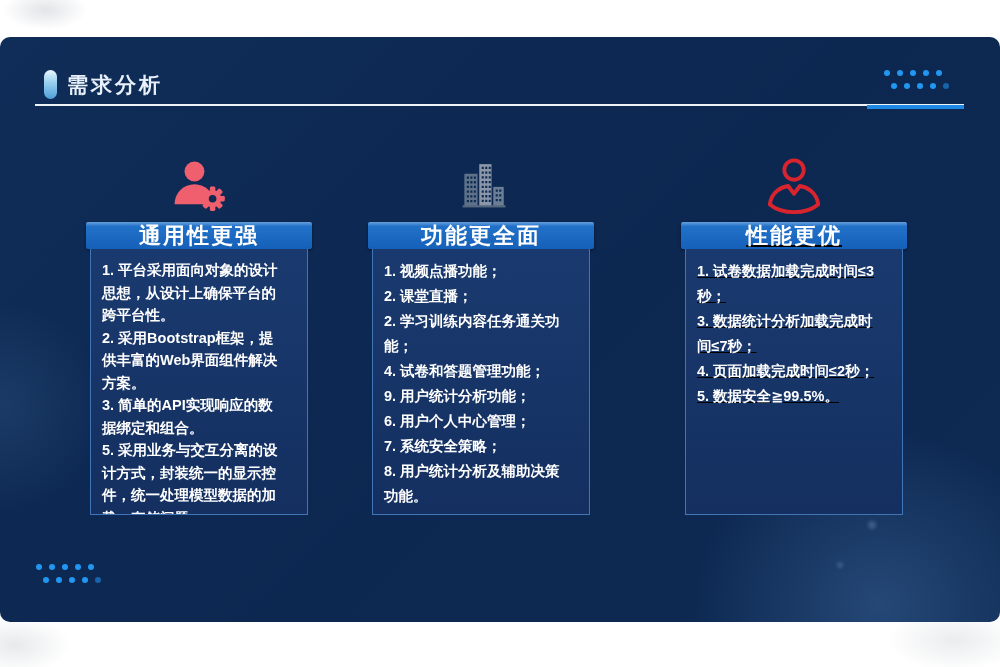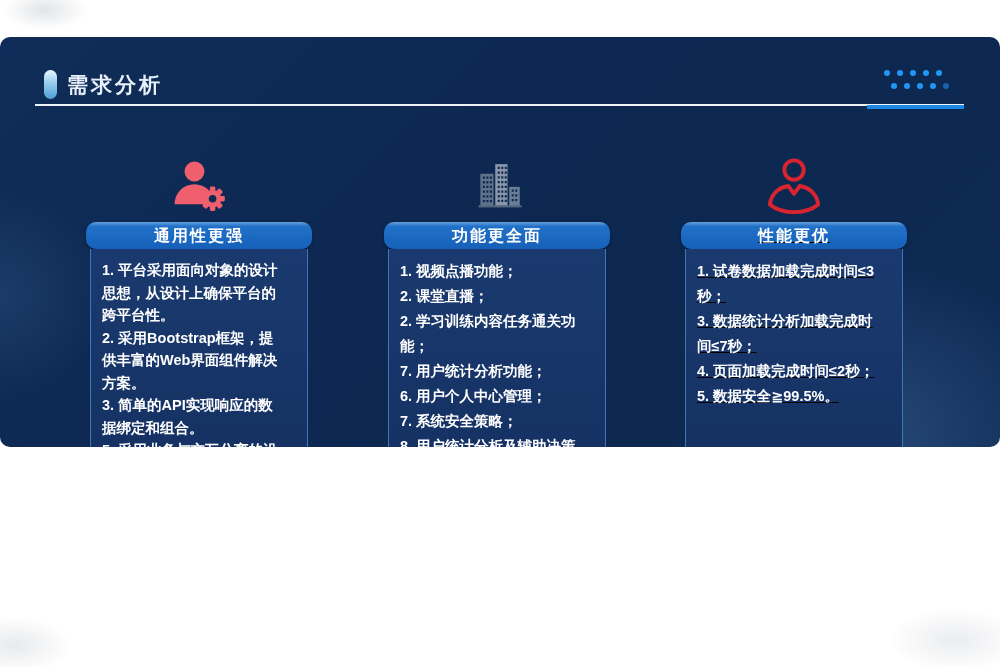--- a/index.html
+++ b/index.html
@@ -6,21 +6,21 @@
   body{
     width:1000px;height:667px;position:relative;overflow:hidden;
     font-family:"Liberation Sans","DejaVu Sans",sans-serif;
     background:
       radial-gradient(60px 28px at 45px 10px, rgba(110,120,135,.20), transparent 70%),
       radial-gradient(80px 40px at 15px 645px, rgba(110,120,135,.16), transparent 70%),
       radial-gradient(95px 45px at 955px 640px, rgba(110,120,135,.14), transparent 70%),
       #ffffff;
   }
   .slide{
-    position:absolute;left:0;top:37px;width:1000px;height:410px;border-radius:10px;overflow:hidden;
+    position:absolute;left:0;top:37px;width:1000px;height:585px;border-radius:10px;overflow:hidden;
     background:
       radial-gradient(260px 240px at 88% 97%, rgba(92,140,198,.30), rgba(92,140,198,0) 72%),
       radial-gradient(150px 150px at 0% 63%, rgba(120,170,220,.13), transparent 70%),
       radial-gradient(10px 10px at 872px 488px, rgba(160,200,240,.30), transparent 65%),
       radial-gradient(8px 8px at 840px 528px, rgba(160,200,240,.22), transparent 65%),
       radial-gradient(7px 7px at 168px 450px, rgba(160,200,240,.15), transparent 65%),
       linear-gradient(135deg,#0f2d58 0%,#0c2750 55%,#0e2b54 100%);
   }
   
   .pill{position:absolute;left:44px;top:33px;width:13px;height:29px;border-radius:7px;
@@ -31,25 +31,25 @@
   .divider .blue-seg{position:absolute;right:0;top:1px;width:97px;height:4px;background:#1e88e5;display:block;}
   .dots{position:absolute;display:flex;flex-direction:column;gap:7px;}
   .dots .row{display:flex;gap:7px;}
   .dots .row.offset{margin-left:7px;}
   .dot{width:6px;height:6px;border-radius:50%;background:#2196f3;}
   .dot.dim{opacity:.55;}
   .dots.top-right{left:884px;top:33px;}
   .dots.bottom-left{left:36px;top:527px;}
   
   .col{position:absolute;top:113px;width:226px;text-align:center;}
-  .col.c1{left:86px;} .col.c2{left:384px;} .col.c3{left:681px;text-decoration:underline;}
+  .col.c1{left:86px;} .col.c2{left:368px;} .col.c3{left:681px;text-decoration:underline;}
   .icon-box{height:72px;display:flex;align-items:center;justify-content:center;}
-  .card-header{height:27px;line-height:27px;color:#ffffff;font-size:16px;font-weight:bold;letter-spacing:2px;
+  .card-header{height:27px;line-height:27px;color:#ffffff;font-size:22px;font-weight:bold;letter-spacing:2px;
     background:linear-gradient(180deg,#66a0dd 0%,#2271c9 16%,#1560b8 100%);
-    border-radius:10px;box-shadow:0 1px 3px rgba(0,0,0,.45);}
+    border-radius:2px;box-shadow:0 1px 3px rgba(0,0,0,.45);}
   .card-body{width:218px;height:266px;margin:0 auto;box-sizing:border-box;overflow:hidden;
     background:linear-gradient(180deg,#1a3a6f 0%,#142f60 100%);
     border:1px solid #4076b8;border-top:none;
     text-align:left;padding:10px 22px 8px 11px;color:#ffffff;font-size:14.5px;font-weight:bold;}
   .card-body .item{line-height:25px;}
   .col.c1 .card-body .item{line-height:22.5px;}
   svg{display:block;}
 </style>
 </head>
 <body>
@@ -125,21 +125,22 @@
         <line x1="50" y1="36" x2="50" y2="52" stroke="#0d2a52" stroke-width="2.4" stroke-dasharray="2.6 2.8"></line>
         <line x1="54" y1="36" x2="54" y2="52" stroke="#0d2a52" stroke-width="2.4" stroke-dasharray="2.6 2.8"></line>
         <rect x="11" y="54" width="49" height="2.5" fill="#55687e"></rect>
       </svg>
     </div>
     <div class="card-header">功能更全面</div>
     <div class="card-body">
         <div class="item">1. 视频点播功能；</div>
         <div class="item">2. 课堂直播；</div>
         <div class="item">2. 学习训练内容任务通关功能；</div>
-        <div class="item">7. 用户统计分析功能；</div>
+        <div class="item">4. 试卷和答题管理功能；</div>
+        <div class="item">9. 用户统计分析功能；</div>
         <div class="item">6. 用户个人中心管理；</div>
         <div class="item">7. 系统安全策略；</div>
         <div class="item">8. 用户统计分析及辅助决策功能。</div>
       </div>
   </section>
 
   <section class="col c3">
     <div class="icon-box">
       <svg width="62" height="62" viewBox="0 0 64 64">
         <g fill="none" stroke="#d8242f" stroke-width="4" stroke-linejoin="round">

